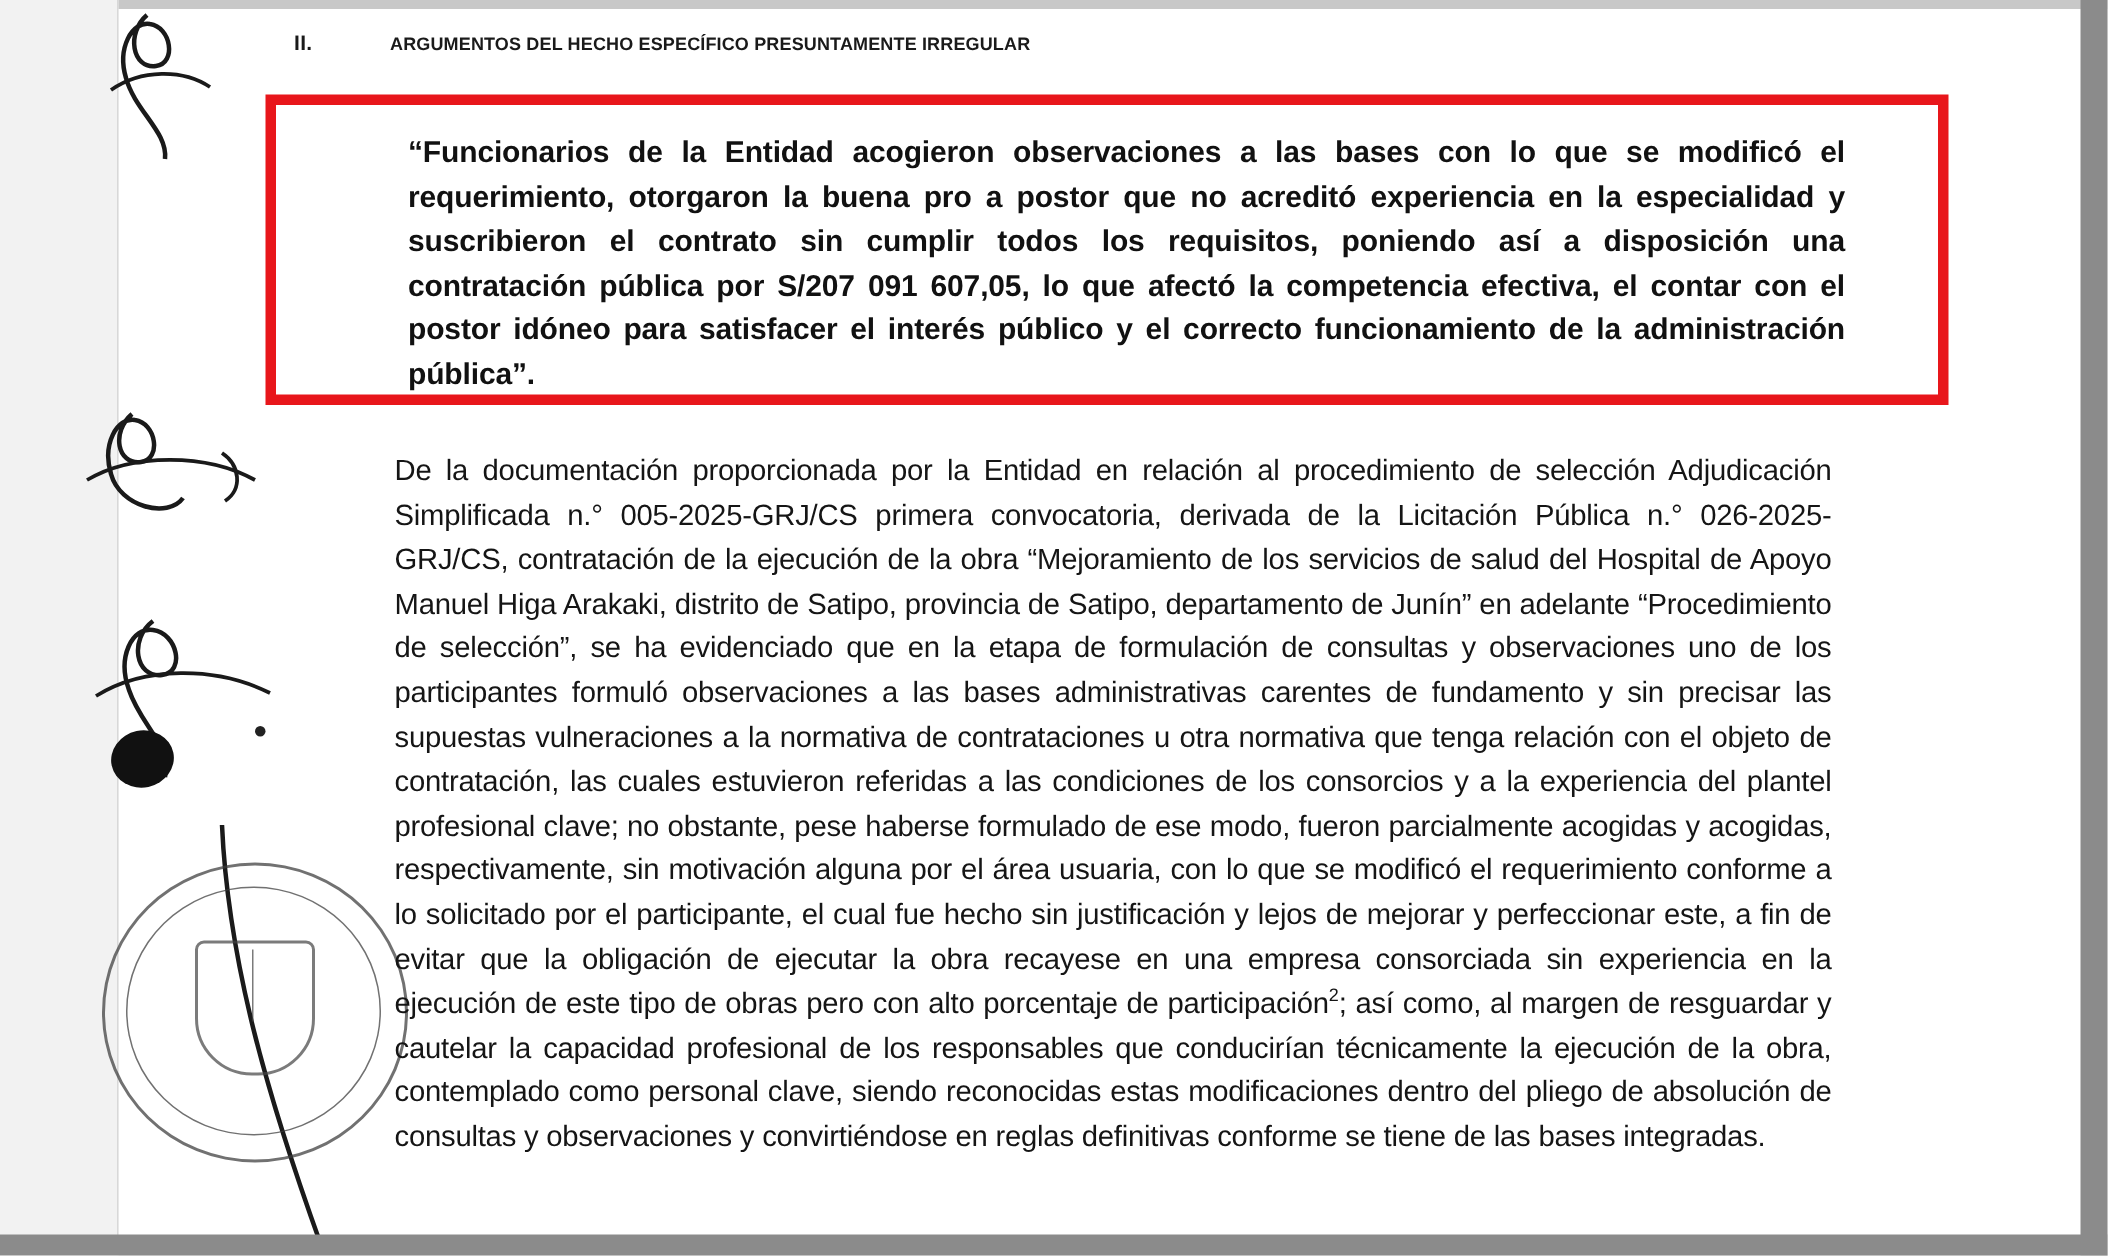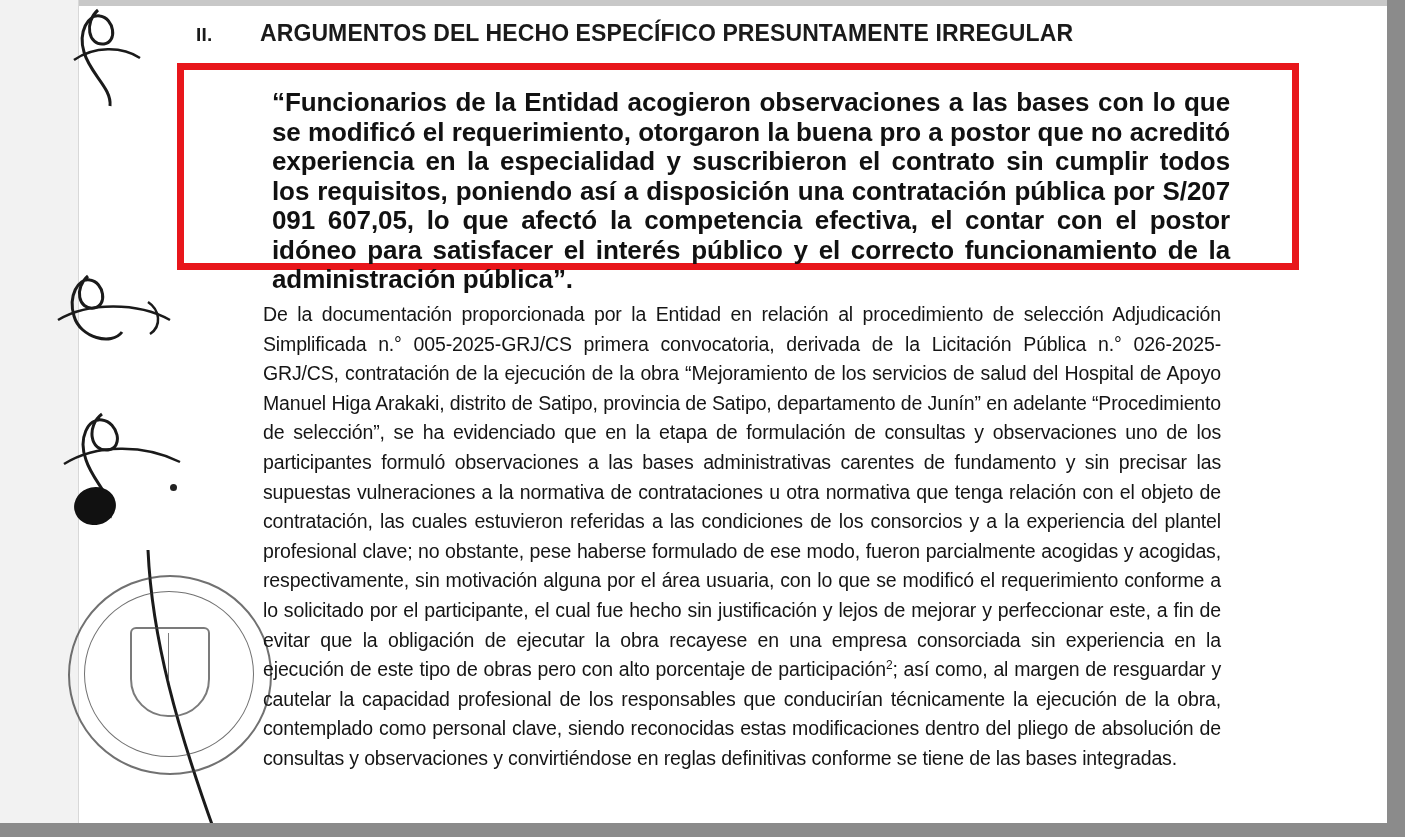--- a/index.html
+++ b/index.html
@@ -63,27 +63,27 @@
     position: absolute;
     left: 196px;
     top: 20px;
     width: 1080px;
     display: flex;
     gap: 0;
     align-items: baseline;
   }
   .heading-num {
     width: 64px;
-    font-size: 19px;
+    font-size: 14px;
     font-weight: bold;
     letter-spacing: .2px;
     color: #1a1a1a;
   }
   .heading-text {
-    font-size: 23px;
+    font-size: 12px;
     font-weight: bold;
     letter-spacing: .1px;
     color: #1a1a1a;
     white-space: nowrap;
   }
 
   
   .quote-box {
     position: absolute;
     left: 177px;
@@ -92,21 +92,21 @@
     height: 207px;
     border: 7px solid #e8161b;
     box-sizing: border-box;
     background: #ffffff;
   }
   .quote-text {
     position: absolute;
     left: 88px;
     top: 18px;
     width: 958px;
-    font-size: 26px;
+    font-size: 20px;
     font-weight: bold;
     line-height: 29.5px;
     color: #111;
     text-align: justify;
     text-justify: inter-word;
     letter-spacing: -0.1px;
   }
 
   
   .body-text {

